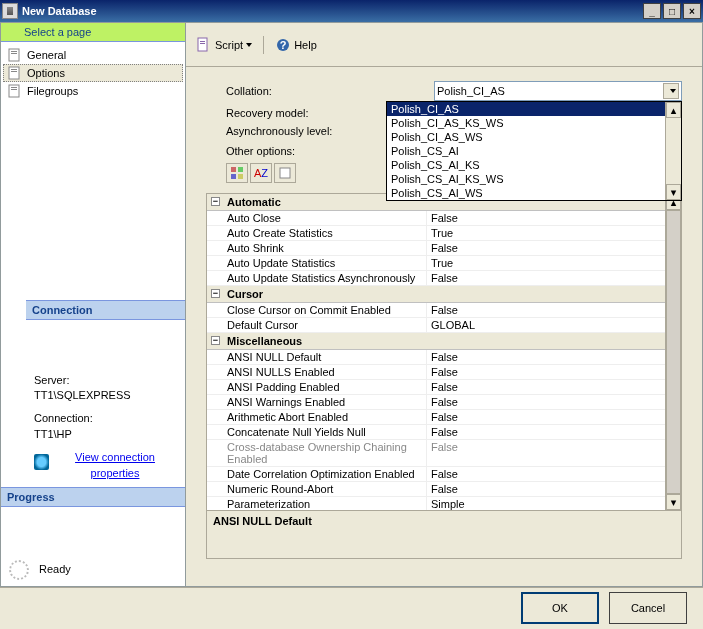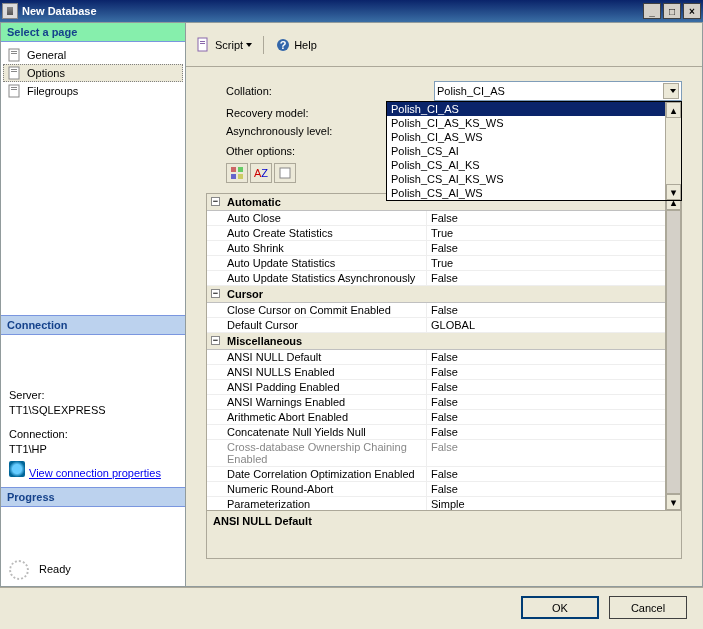--- a/index.html
+++ b/index.html
@@ -8,28 +8,28 @@
 .titlebar { background: linear-gradient(#0a246a,#3a6ea5); height: 22px; display: flex; align-items: center; padding: 0 2px; }
 .titlebar-icon { width: 16px; height: 16px; background: #dcdcdc; border: 1px solid #888; margin-right: 4px; position: relative; }
 .titlebar-icon::after { content: ""; position: absolute; left: 4px; top: 3px; width: 6px; height: 8px; background: linear-gradient(#888,#555); }
 .titlebar-title { color: #fff; font-weight: bold; flex: 1; }
 .win-controls { display: flex; gap: 2px; }
 .win-btn { width: 18px; height: 16px; background: #d4d0c8; border: 1px solid #404040; display: flex; align-items: center; justify-content: center; font-family: Arial; font-size: 10px; font-weight: bold; cursor: pointer; }
 
 .body-area { display: flex; height: 565px; }
 
 .left-panel { width: 186px; background: #fff; border: 1px solid #919b9c; display: flex; flex-direction: column; }
-.left-header { background: #86efac; border-bottom: 1px solid #7a96df; padding: 3px 6px; font-weight: bold; color: #15428b; }
+.left-header { background: #bef264; border-bottom: 1px solid #7a96df; padding: 3px 23px; font-weight: normal; color: #15428b; }
 .page-list { padding: 4px 2px; }
 .page-item { display: flex; align-items: center; padding: 1px 4px; cursor: pointer; }
 .page-item.selected { background: #ece9d8; border: 1px dotted #808080; padding: 0 3px; }
 .page-icon { width: 16px; height: 16px; margin-right: 4px; display: inline-block; }
 .page-icon svg { width: 16px; height: 16px; }
 
-.conn-section { margin-top: auto; }
+.conn-section { margin-top: auto; padding-left: 25px; }
 .conn-header { background: #bcd2ee; border-top: 1px solid #7a96df; border-bottom: 1px solid #7a96df; padding: 3px 6px; font-weight: bold; color: #15428b; }
 .conn-body { padding: 6px 8px; font-size: 11px; line-height: 1.4; margin-top: 47px; }
 .conn-body a { color: #0000ee; text-decoration: underline; display: inline-block; margin-top: 8px; text-align: center; }
 .link-row { display: flex; align-items: center; }
 .link-icon { width: 16px; height: 16px; margin-right: 4px; display: inline-block; background: radial-gradient(#6cf 40%,#069 70%); border-radius: 2px; }
 
 .progress-section .conn-body { display: flex; align-items: center; }
 .spinner { width: 20px; height: 20px; border: 2px dotted #bbb; border-radius: 50%; margin-right: 10px; }
 
 .right-panel { flex: 1; background: #ece9d8; display: flex; flex-direction: column; border: 1px solid #919b9c; border-left: none; }
@@ -61,21 +61,21 @@
 .grid-row { display: flex; border-bottom: 1px solid #eee; }
 .grid-key { width: 220px; padding: 1px 4px 1px 20px; border-right: 1px solid #eee; }
 .grid-key.disabled { color: #888; }
 .grid-val { flex: 1; padding: 1px 4px; }
 .grid-vscroll { width: 16px; background: #ece9d8; border-left: 1px solid #aca899; display: flex; flex-direction: column; }
 .grid-vscroll .thumb { flex: 1; background: #d4d0c8; border: 1px solid #aca899; margin: 0; }
 
 .desc-box { margin: 0 20px; border: 1px solid #aca899; border-top: none; background: #ece9d8; padding: 4px 6px; height: 48px; font-weight: bold; }
 
 .footer { height: 40px; display: flex; align-items: center; justify-content: flex-end; padding: 0 16px; gap: 10px; border-top: 1px solid #aca899; }
-.btn { width: 78px; height: 23px; background: #ece9d8; border: 1px solid #404040; cursor: pointer; }
+.btn { width: 78px; height: 32px; background: #ece9d8; border: 1px solid #404040; cursor: pointer; }
 .btn.default { border: 2px solid #003c74; }
 </style>
 </head>
 <body>
 
 <div class="titlebar">
   <span class="titlebar-icon"></span>
   <span class="titlebar-title">New Database</span>
   <div class="win-controls">
     <div class="win-btn">_</div>

